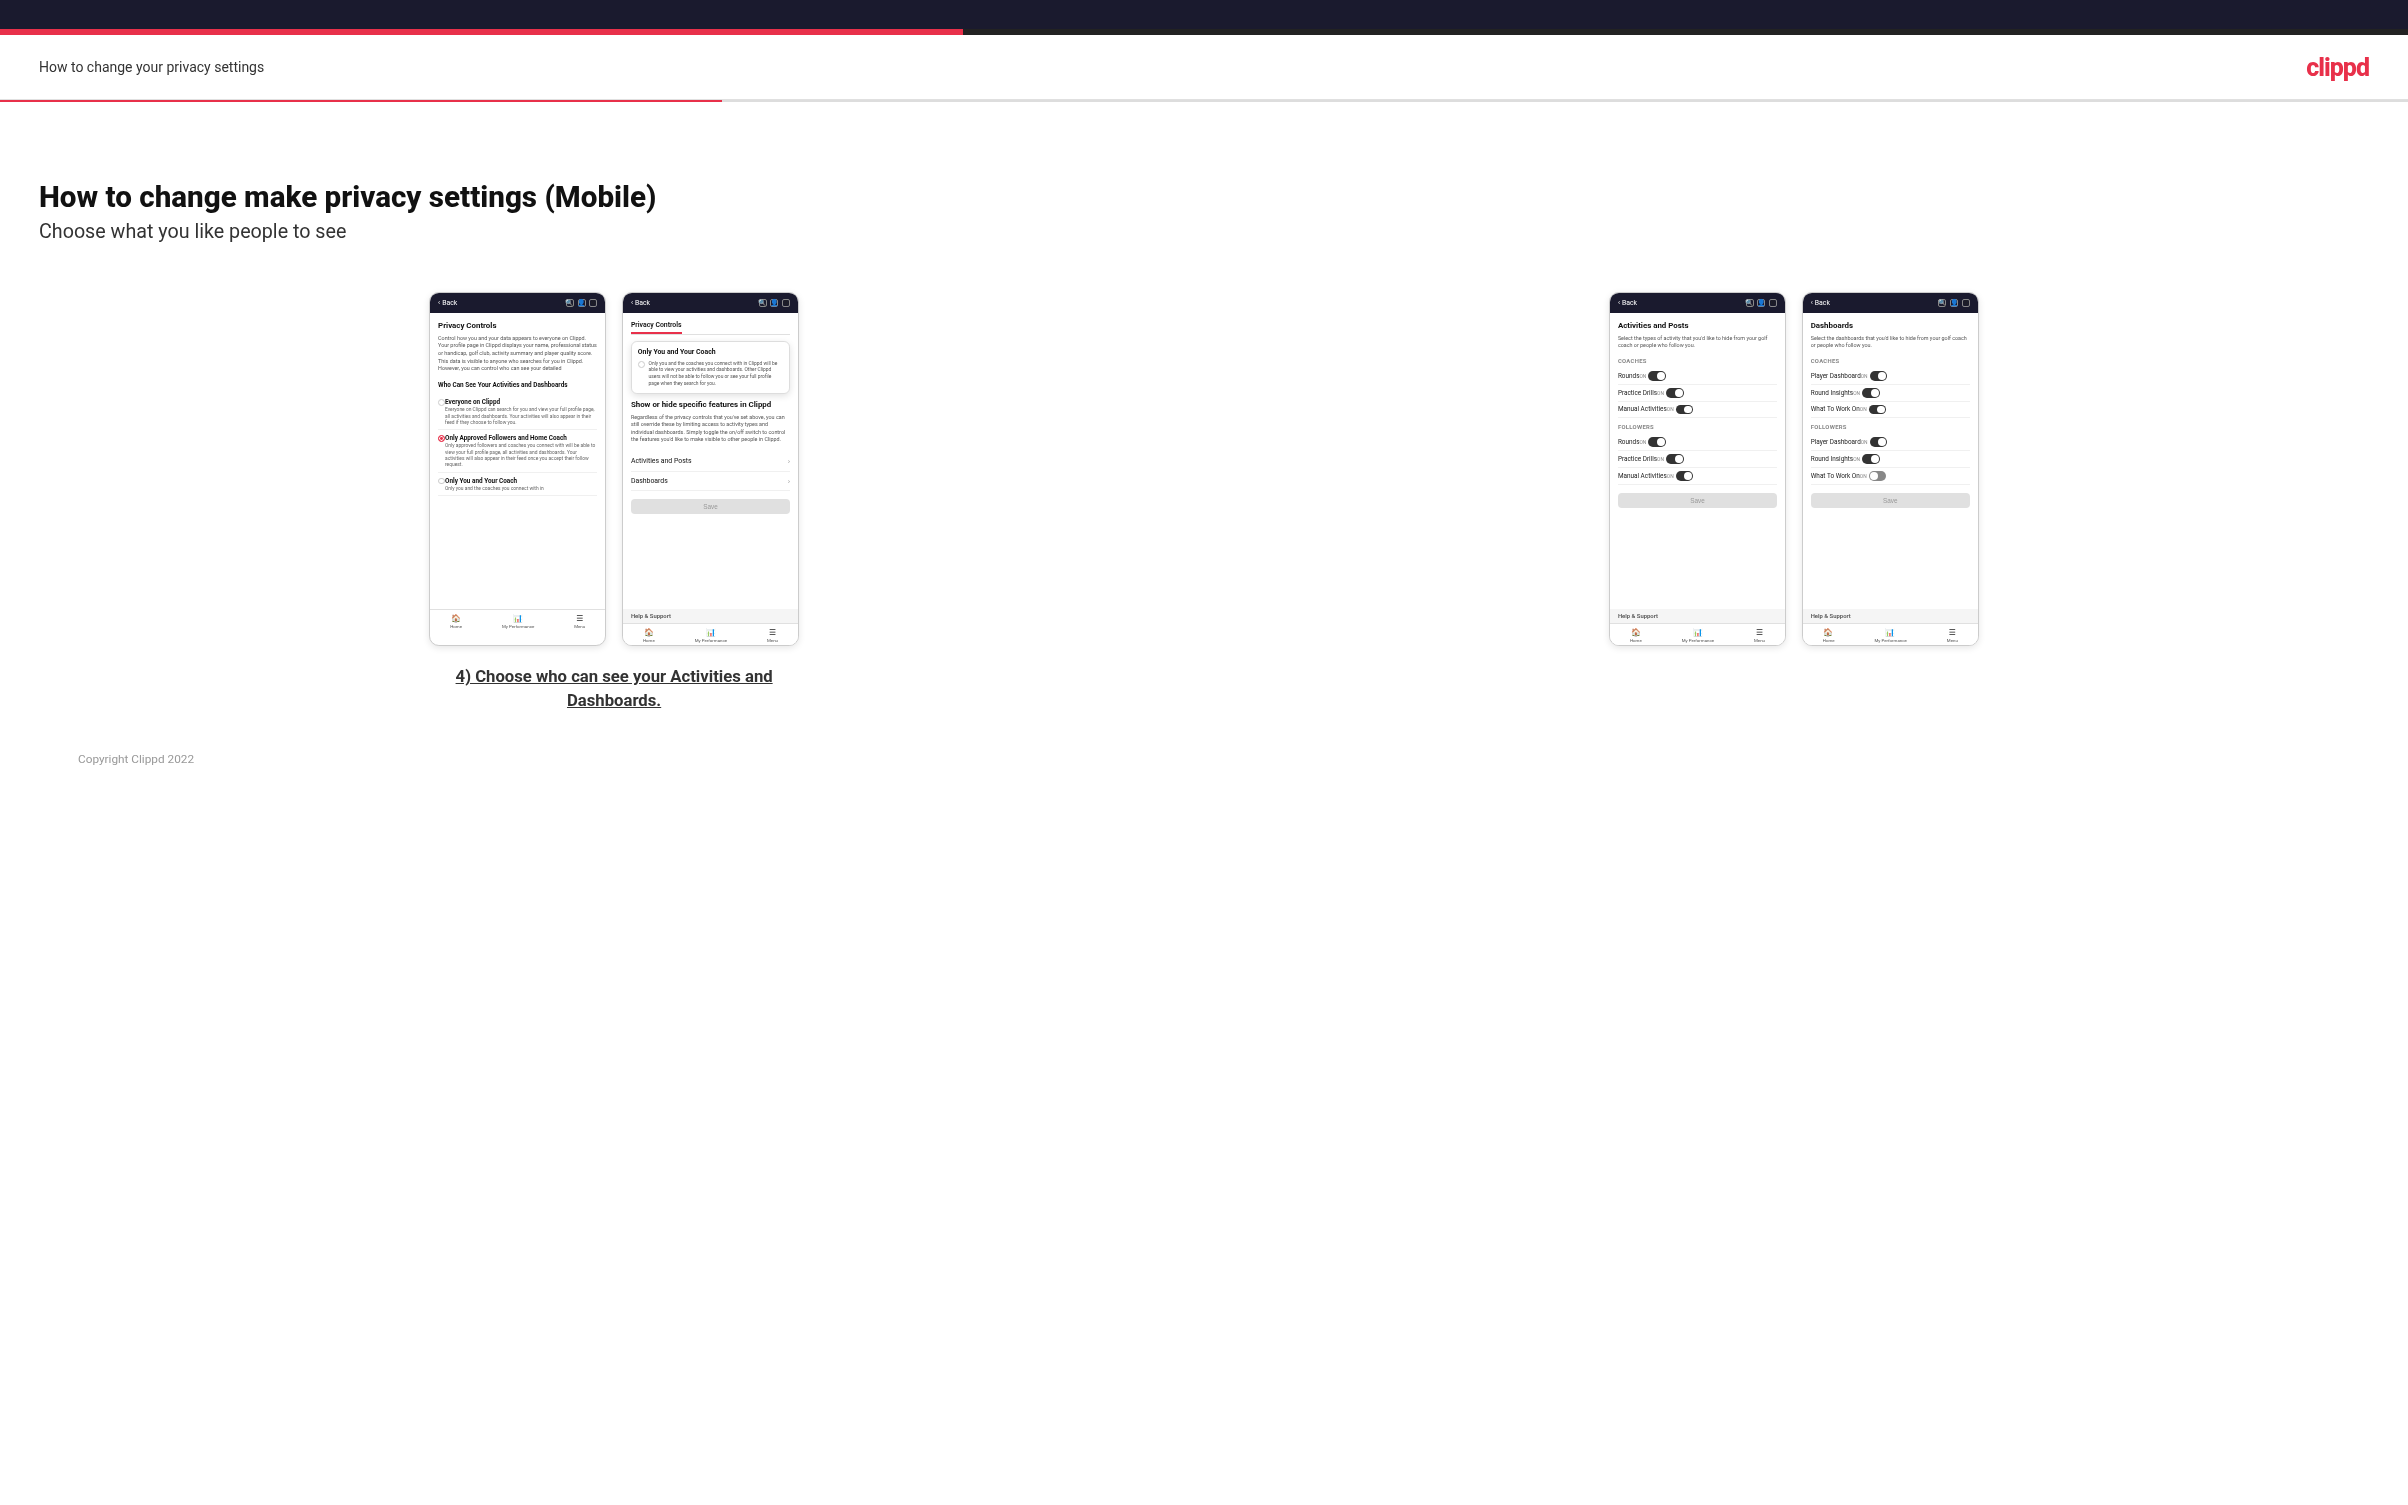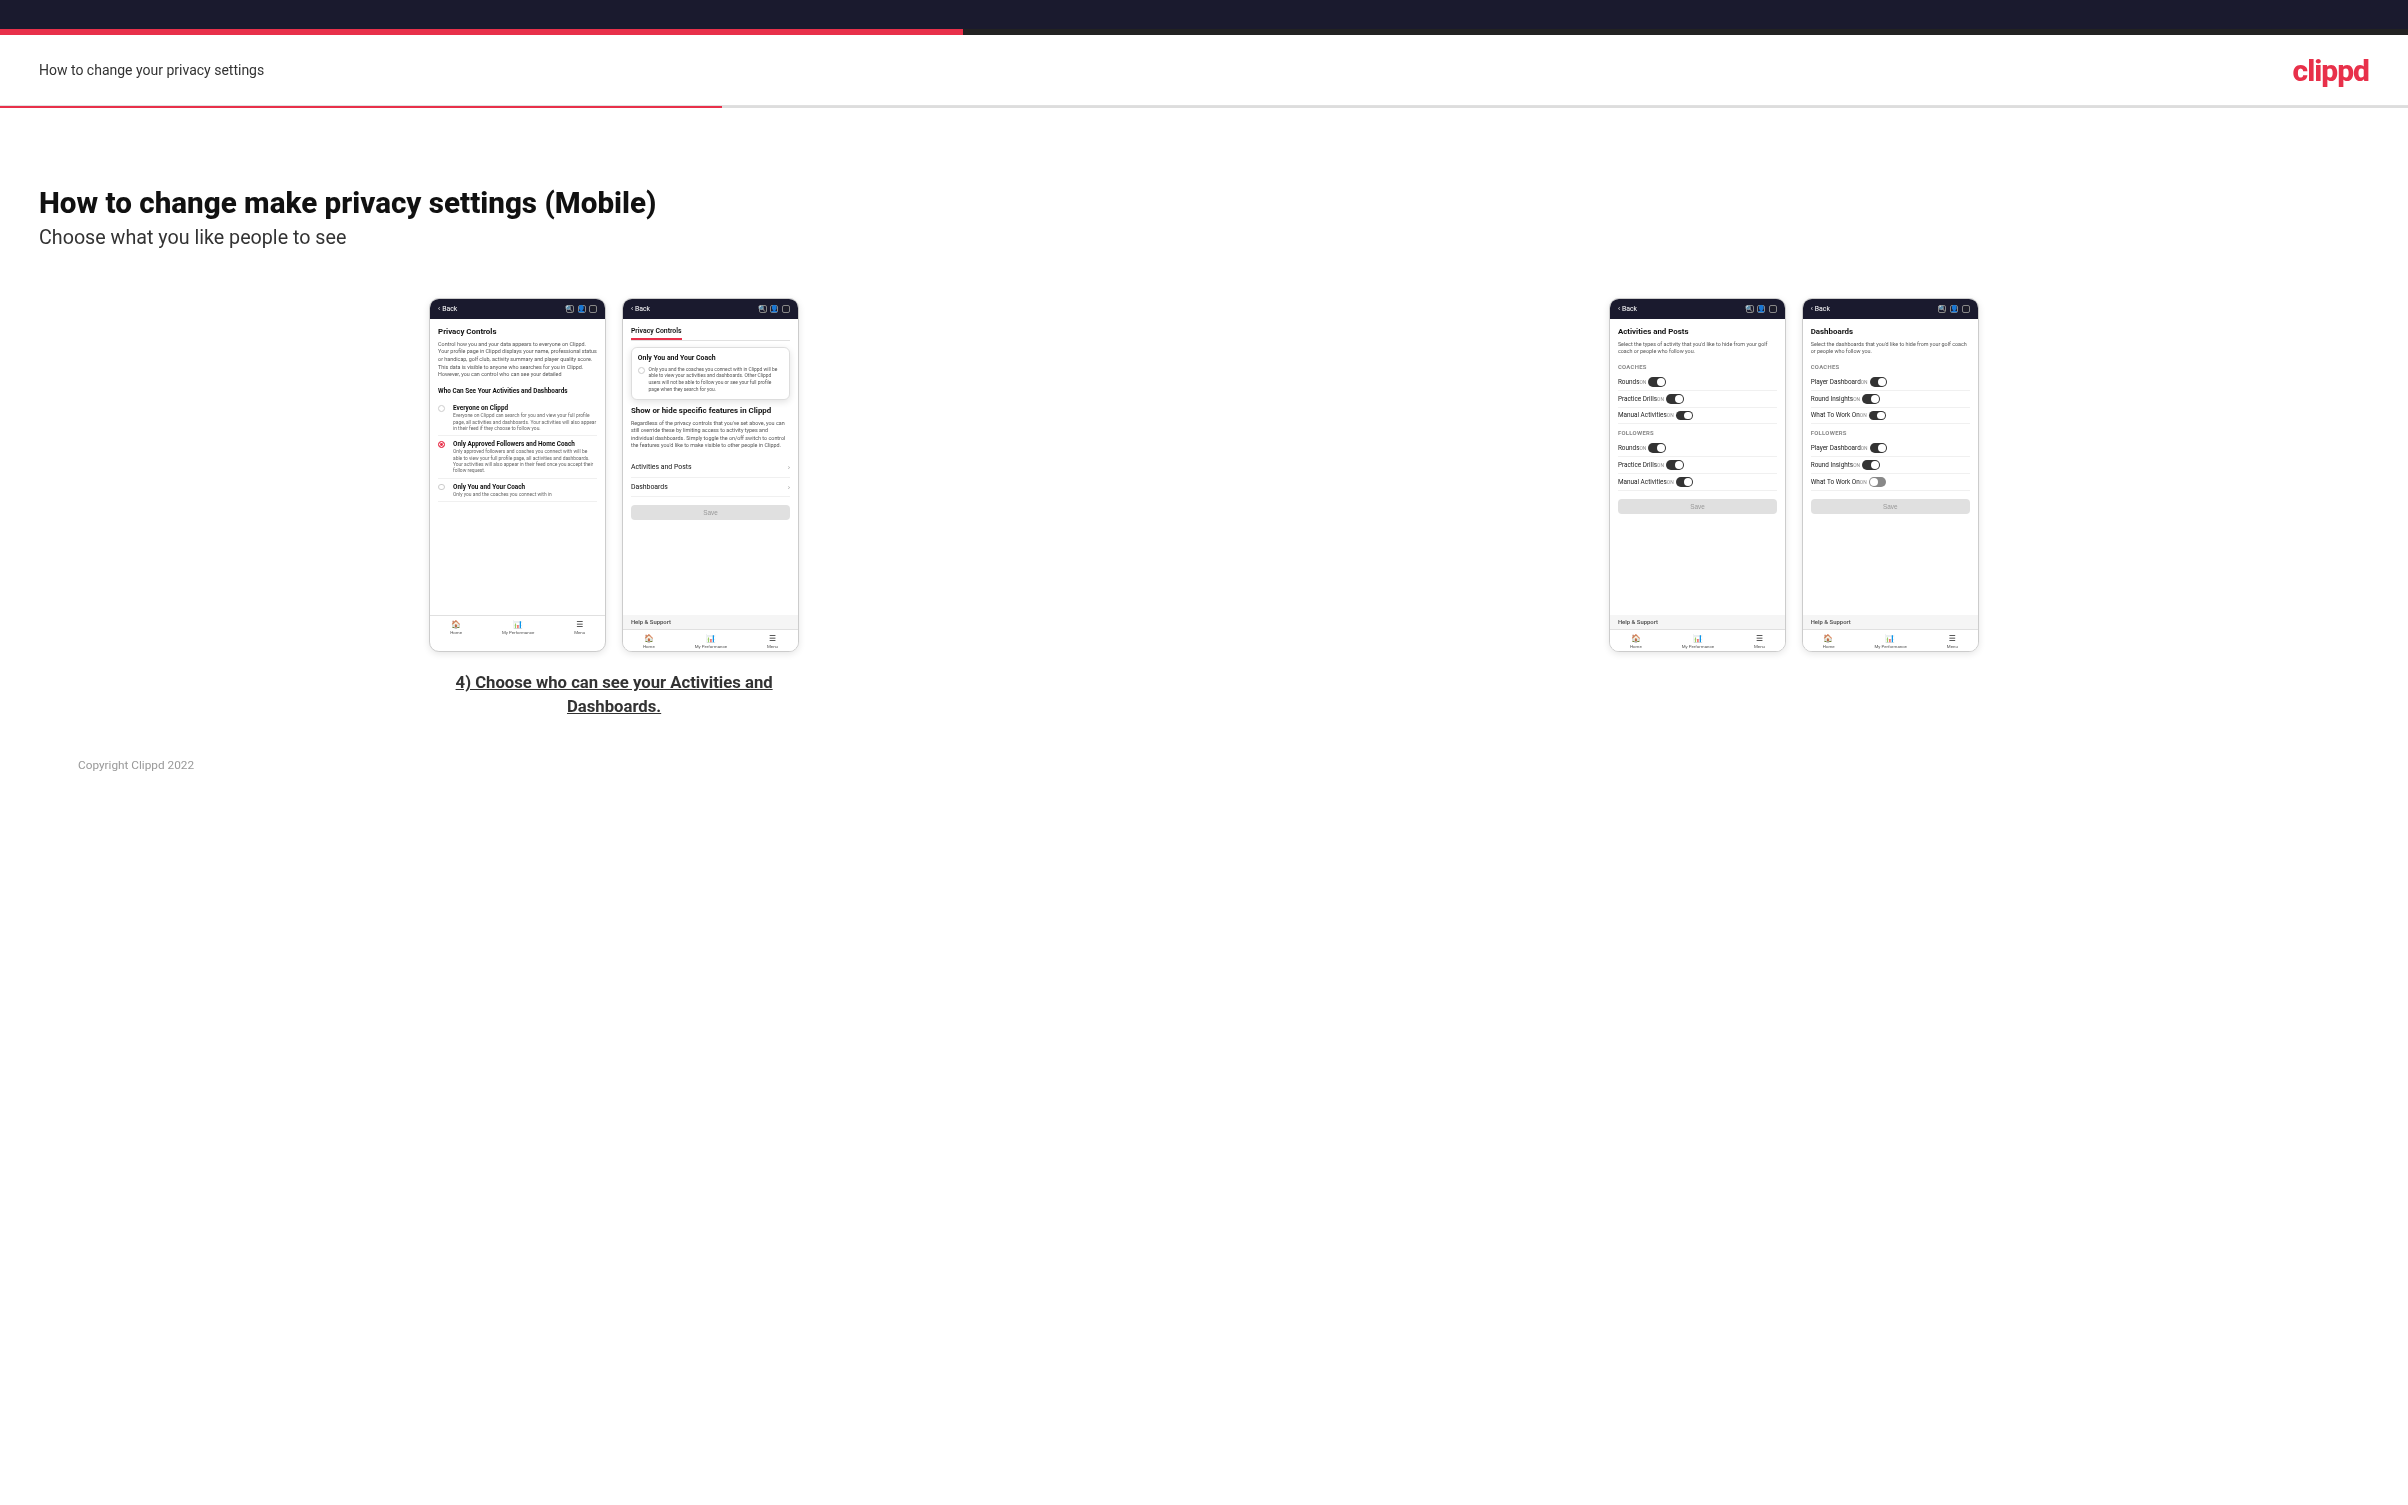--- a/index.html
+++ b/index.html
@@ -32,21 +32,21 @@
       align-items: center;
       justify-content: space-between;
       padding: 17.7px 39px;
       border-bottom: 1px solid #e0e0e0;
     }
     .header-title {
       font-size: 14px;
       color: #333;
     }
     .logo {
-      font-size: 30px;
+      font-size: 25px;
       font-weight: 800;
       color: #e8304a;
       letter-spacing: -1px;
     }
 
     
     .divider {
       height: 2px;
       background: linear-gradient(to right, #e8304a 30%, #ddd 30%);
       margin: 0 0 39px 0;
@@ -227,21 +227,21 @@
       padding: 3.9px 7.9px;
       font-size: 5.9px;
       color: #555;
       font-weight: 600;
     }
 
     
     .radio-option {
       display: flex;
       align-items: flex-start;
-      gap: 8px;
+      gap: 0;
       padding: 3.9px 0;
       border-bottom: 1px solid #f0f0f0;
     }
     .radio-circle {
       width: 6.9px;
       height: 6.9px;
       border-radius: 50%;
       border: 1.5px solid #ccc;
       margin-top: 1px;
       flex-shrink: 0;

